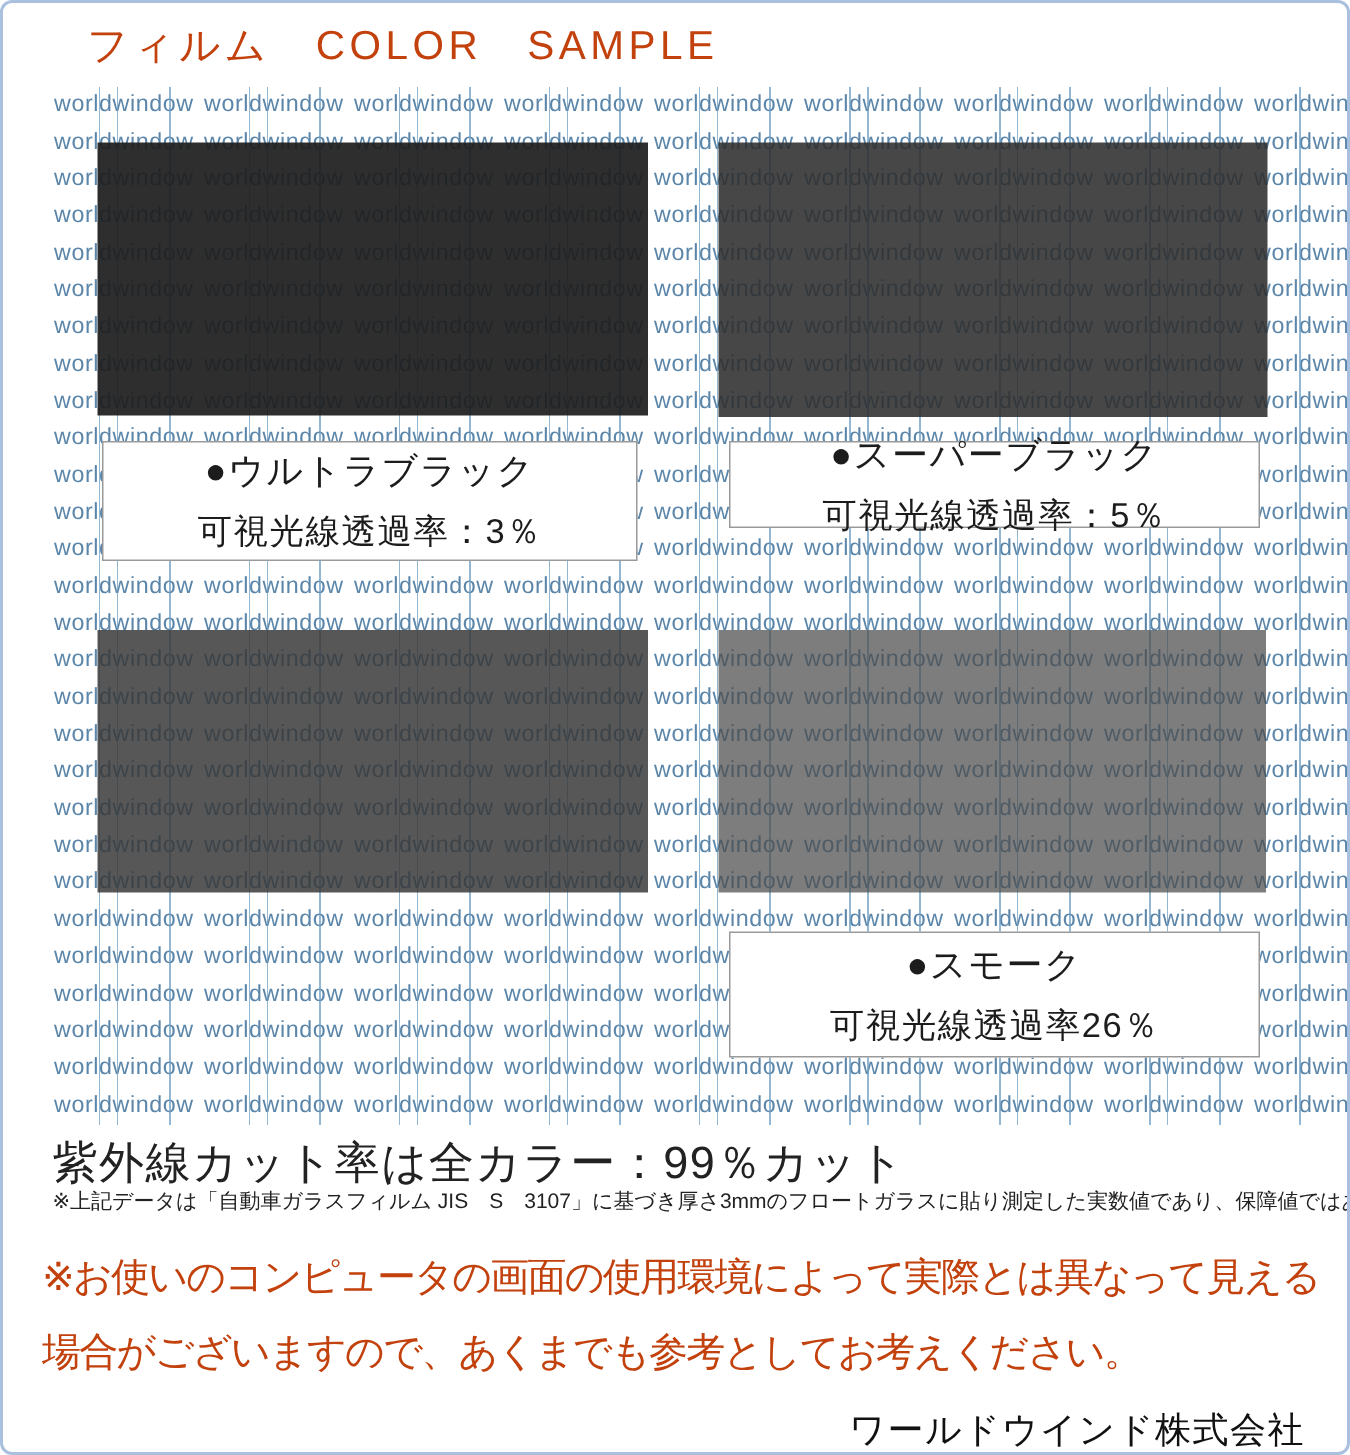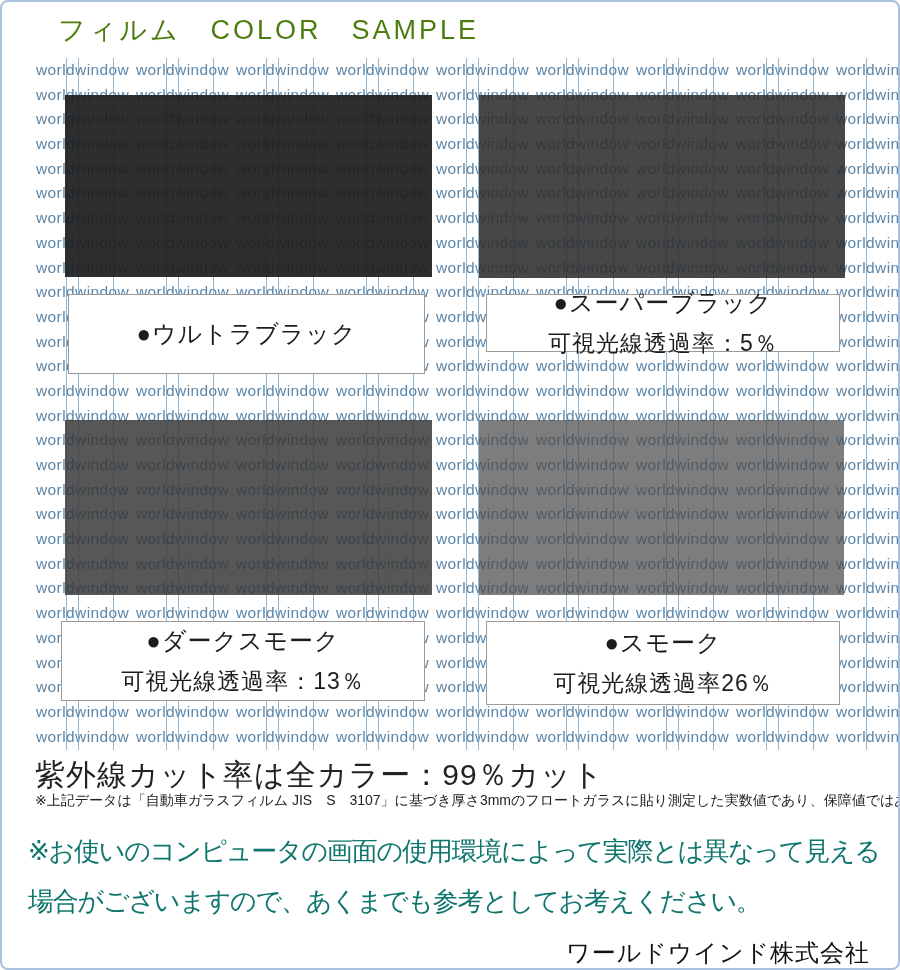--- a/index.html
+++ b/index.html
@@ -9,21 +9,21 @@
     box-sizing:border-box;
     background:#ffffff;
     border:2px solid #a9c0de;
     border-radius:8px;
     overflow:hidden;
     font-family:"Liberation Sans","DejaVu Sans",sans-serif;
   }
   
   .title{
     position:absolute;left:56px;top:10px;z-index:4;
-    font-size:27px;letter-spacing:3px;color:#4d7c0f;
+    font-size:27px;letter-spacing:3px;color:#c2410c;
     white-space:nowrap;
   }
   
   .wm-rows{
     position:absolute;left:0;top:56px;width:100%;height:692px;
     z-index:1;overflow:hidden;padding-left:34px;box-sizing:border-box;
   }
   .wm-row{
     height:24.7px;line-height:24.7px;white-space:nowrap;
     font-size:15.5px;letter-spacing:0.4px;
@@ -56,21 +56,21 @@
   .uv-note{
     position:absolute;left:33px;top:753px;z-index:4;
     font-size:30px;color:#222;letter-spacing:1px;white-space:nowrap;
   }
   .data-note{
     position:absolute;left:33px;top:790px;z-index:4;
     font-size:14px;color:#222;white-space:nowrap;
   }
   .notice{
     position:absolute;left:26px;top:824px;z-index:4;
-    font-size:26px;letter-spacing:-1.2px;color:#0f766e;line-height:50px;
+    font-size:26px;letter-spacing:-1.2px;color:#c2410c;line-height:50px;
     white-space:nowrap;
   }
   .company{
     position:absolute;right:28px;top:935px;z-index:4;
     font-size:24px;color:#111;letter-spacing:1px;white-space:nowrap;
   }
 </style>
 </head>
 <body>
 
@@ -110,28 +110,25 @@
     </div>
   <div class="wm-lines" id="wm-lines" style="background-image: repeating-linear-gradient(90deg, transparent 0px, transparent 30px, rgb(111, 158, 194) 30px, rgb(111, 158, 194) 31px, transparent 31px, transparent 42px, rgb(111, 158, 194) 42px, rgb(111, 158, 194) 43px, transparent 43px, transparent 77px, rgb(111, 158, 194) 77px, rgb(111, 158, 194) 78px, transparent 78px, transparent 100px);"></div>
 
   <div class="sample s1" style="background: rgba(30, 30, 30, 0.93);"></div>
   <div class="sample s2" style="background: rgba(45, 45, 45, 0.88);"></div>
   <div class="sample s3" style="background: rgba(55, 55, 55, 0.84);"></div>
   <div class="sample s4" style="background: rgba(75, 75, 75, 0.72);"></div>
 
   <div class="label-box b1">
     <div class="label-name">●ウルトラブラック</div>
+    <div class="label-spec">可視光線透過率：3％</div>
   </div>
   <div class="label-box b2">
     <div class="label-name">●スーパーブラック</div>
     <div class="label-spec">可視光線透過率：5％</div>
-  </div>
-  <div class="label-box b3">
-    <div class="label-name">●ダークスモーク</div>
-    <div class="label-spec">可視光線透過率：13％</div>
   </div>
   <div class="label-box b4">
     <div class="label-name">●スモーク</div>
     <div class="label-spec">可視光線透過率26％</div>
   </div>
 
   <div class="uv-note">紫外線カット率は全カラー：99％カット</div>
   <div class="data-note">※上記データは「自動車ガラスフィルム JIS　S　3107」に基づき厚さ3mmのフロートガラスに貼り測定した実数値であり、保障値ではありません。</div>
   <div class="notice">
     <div>※お使いのコンピュータの画面の使用環境によって実際とは異なって見える</div>

